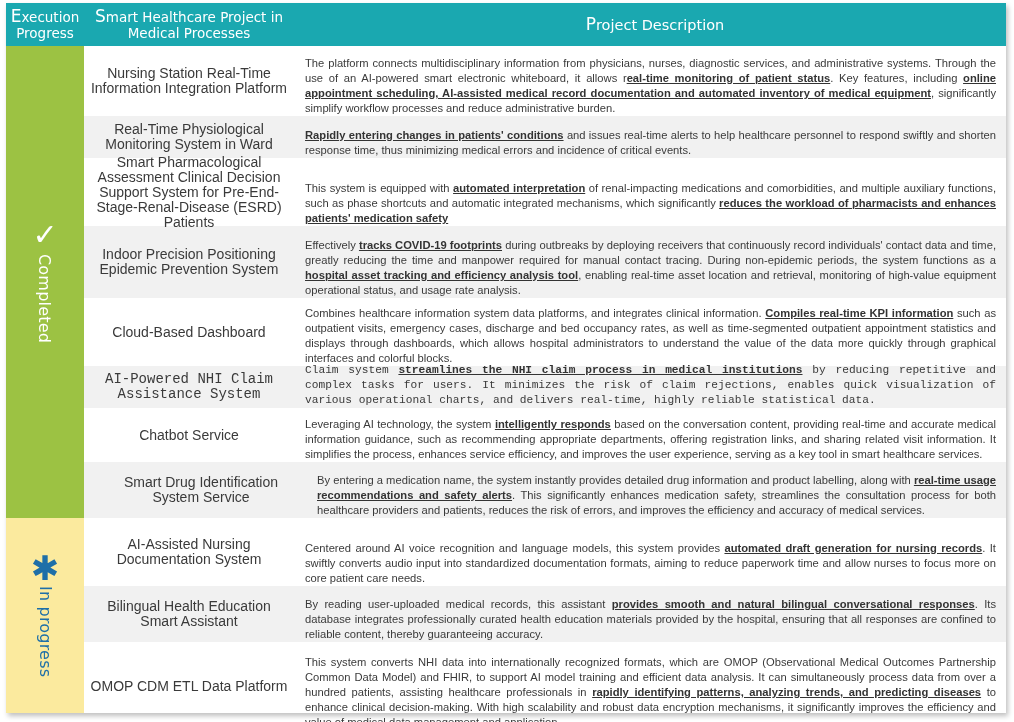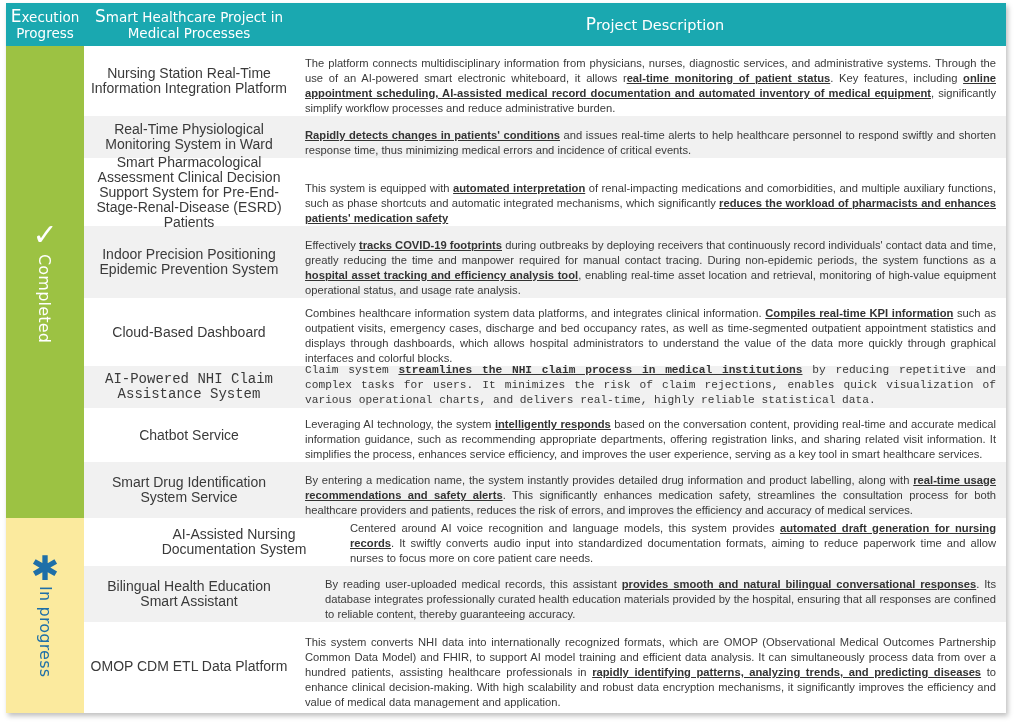--- a/index.html
+++ b/index.html
@@ -89,21 +89,21 @@
   <div class="rows" id="rows">
       <div class="row" style="height: 70px;">
         <div class="cell-name">Nursing Station Real-Time Information Integration Platform</div>
         <div class="cell-desc">
           <p><span>The platform connects multidisciplinary information from physicians, nurses, diagnostic services, and administrative systems. Through the use of an AI-powered smart electronic whiteboard, it allows r</span><span class="hl">eal-time monitoring of patient status</span><span>. Key features, including </span><span class="hl">online appointment scheduling, AI-assisted medical record documentation and automated inventory of medical equipment</span><span>, significantly simplify workflow processes and reduce administrative burden.</span></p>
         </div>
       </div>
       <div class="row alt" style="height: 42px;">
         <div class="cell-name">Real-Time Physiological Monitoring System in Ward</div>
         <div class="cell-desc">
-          <p><span class="hl">Rapidly detects changes in patients' conditions</span><span> and issues real-time alerts to help healthcare personnel to respond swiftly and shorten response time, thus minimizing medical errors and incidence of critical events.</span></p>
+          <p><span class="hl">Rapidly entering changes in patients' conditions</span><span> and issues real-time alerts to help healthcare personnel to respond swiftly and shorten response time, thus minimizing medical errors and incidence of critical events.</span></p>
         </div>
       </div>
       <div class="row" style="height: 68px;">
         <div class="cell-name">Smart Pharmacological Assessment Clinical Decision Support System for Pre-End-Stage-Renal-Disease (ESRD) Patients</div>
         <div class="cell-desc">
           <p><span>This system is equipped with </span><span class="hl">automated interpretation</span><span> of renal-impacting medications and comorbidities, and multiple auxiliary functions, such as phase shortcuts and automatic integrated mechanisms, which significantly </span><span class="hl">reduces the workload of pharmacists and enhances patients' medication safety</span></p>
         </div>
       </div>
       <div class="row alt" style="height: 72px;">
         <div class="cell-name">Indoor Precision Positioning Epidemic Prevention System</div>
@@ -122,33 +122,33 @@
         <div class="cell-desc">
           <p><span>Claim system </span><span class="hl">streamlines the NHI claim process in medical institutions</span><span> by reducing repetitive and complex tasks for users. It minimizes the risk of claim rejections, enables quick visualization of various operational charts, and delivers real-time, highly reliable statistical data.</span></p>
         </div>
       </div>
       <div class="row" style="height: 54px;">
         <div class="cell-name">Chatbot Service</div>
         <div class="cell-desc">
           <p><span>Leveraging AI technology, the system </span><span class="hl">intelligently responds</span><span> based on the conversation content, providing real-time and accurate medical information guidance, such as recommending appropriate departments, offering registration links, and sharing related visit information. It simplifies the process, enhances service efficiency, and improves the user experience, serving as a key tool in smart healthcare services.</span></p>
         </div>
       </div>
-      <div class="row alt" style="height: 56px;">
+      <div class="row alt" style="height: 56px; padding-left: 12px;">
         <div class="cell-name">Smart Drug Identification System Service</div>
         <div class="cell-desc">
           <p><span>By entering a medication name, the system instantly provides detailed drug information and product labelling, along with </span><span class="hl">real-time usage recommendations and safety alerts</span><span>. This significantly enhances medication safety, streamlines the consultation process for both healthcare providers and patients, reduces the risk of errors, and improves the efficiency and accuracy of medical services.</span></p>
         </div>
       </div>
-      <div class="row" style="height: 48px; padding-left: 45px;">
+      <div class="row" style="height: 68px;">
         <div class="cell-name">AI-Assisted Nursing Documentation System</div>
         <div class="cell-desc">
           <p><span>Centered around AI voice recognition and language models, this system provides </span><span class="hl">automated draft generation for nursing records</span><span>. It swiftly converts audio input into standardized documentation formats, aiming to reduce paperwork time and allow nurses to focus more on core patient care needs.</span></p>
         </div>
       </div>
-      <div class="row alt" style="height: 56px; gap: 20px;">
+      <div class="row alt" style="height: 56px;">
         <div class="cell-name">Bilingual Health Education Smart Assistant</div>
         <div class="cell-desc">
           <p><span>By reading user-uploaded medical records, this assistant </span><span class="hl">provides smooth and natural bilingual conversational responses</span><span>. Its database integrates professionally curated health education materials provided by the hospital, ensuring that all responses are confined to reliable content, thereby guaranteeing accuracy.</span></p>
         </div>
       </div>
       <div class="row" style="height: 88px;">
         <div class="cell-name">OMOP CDM ETL Data Platform</div>
         <div class="cell-desc">
           <p><span>This system converts NHI data into internationally recognized formats, which are OMOP (Observational Medical Outcomes Partnership Common Data Model) and FHIR, to support AI model training and efficient data analysis. It can simultaneously process data from over a hundred patients, assisting healthcare professionals in </span><span class="hl">rapidly identifying patterns, analyzing trends, and predicting diseases</span><span> to enhance clinical decision-making. With high scalability and robust data encryption mechanisms, it significantly improves the efficiency and value of medical data management and application.</span></p>
         </div>

